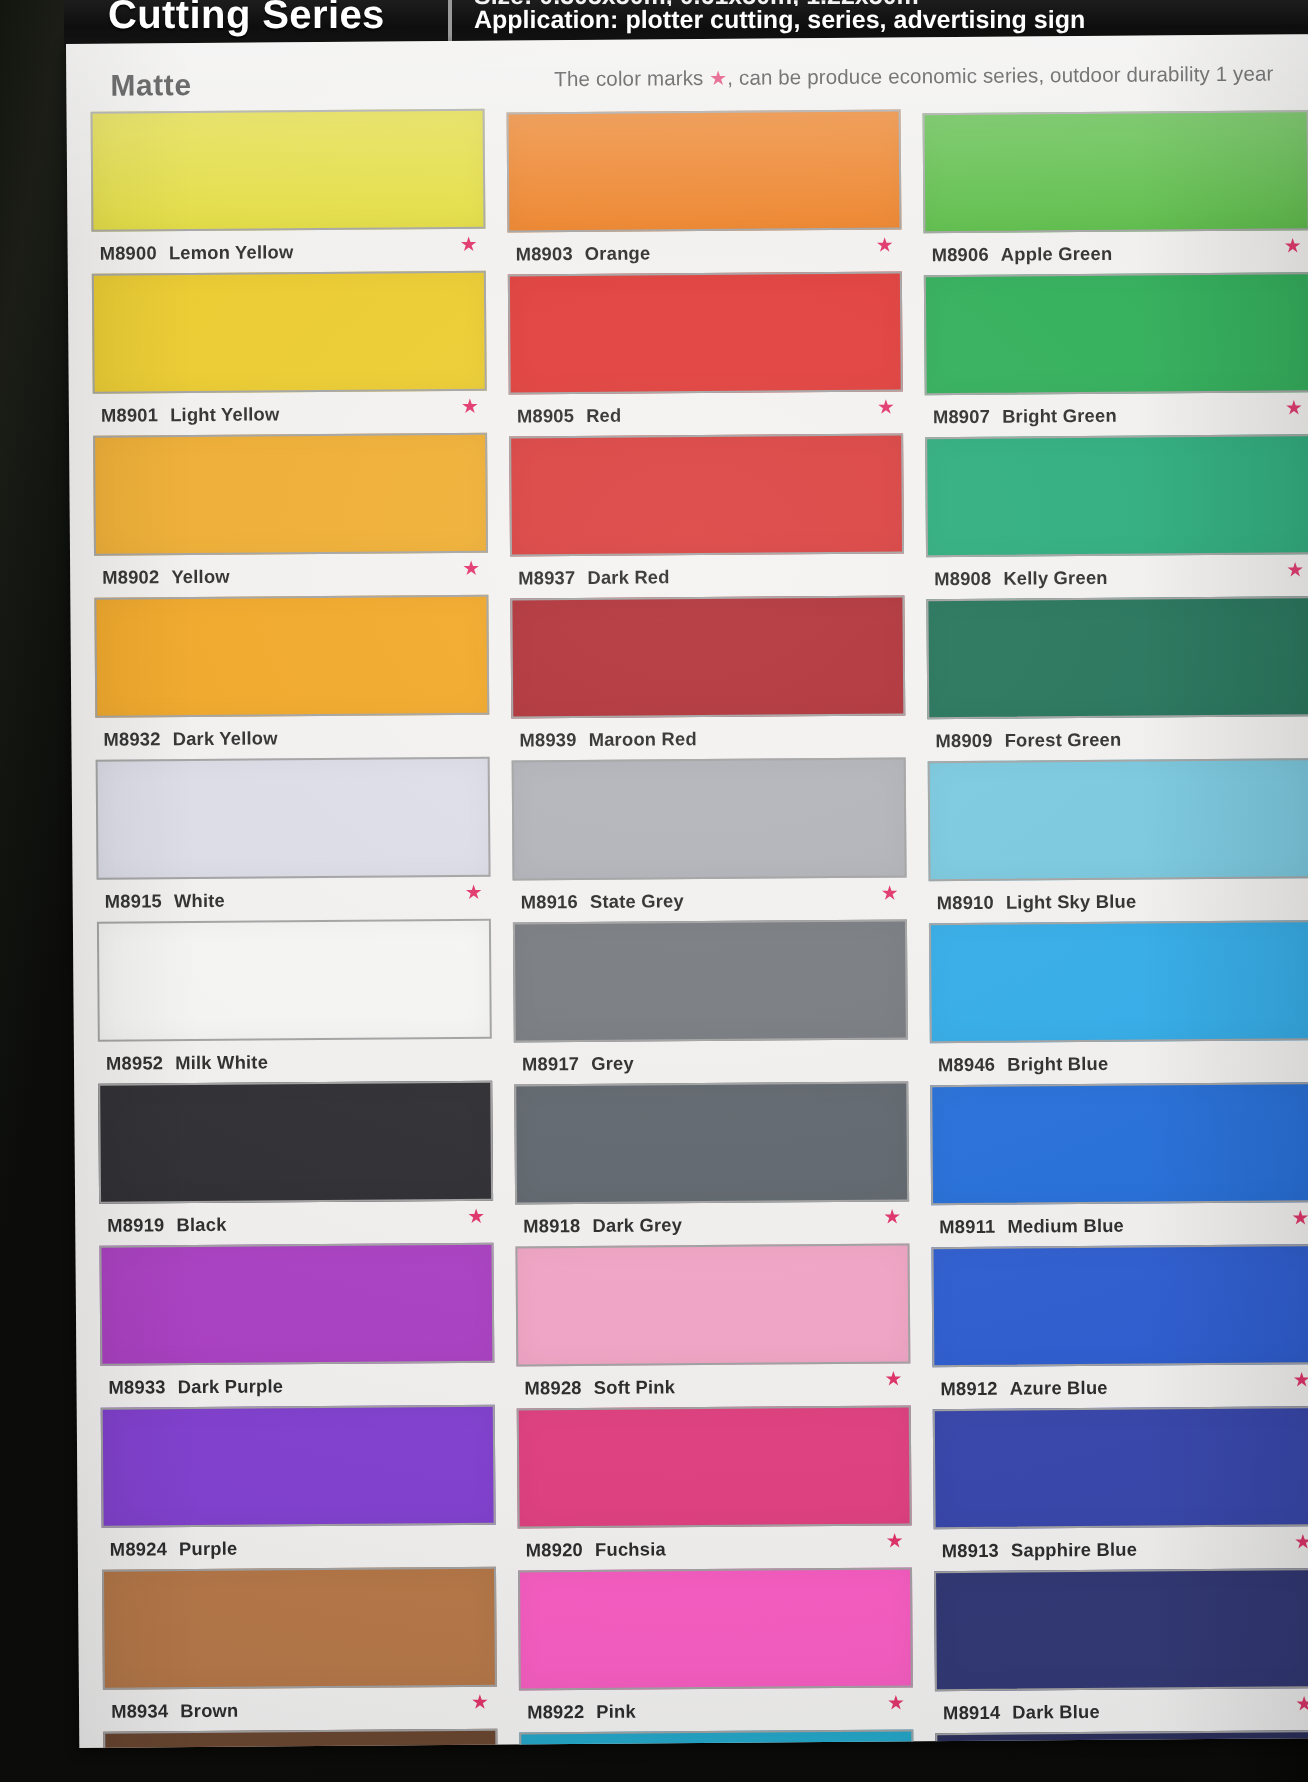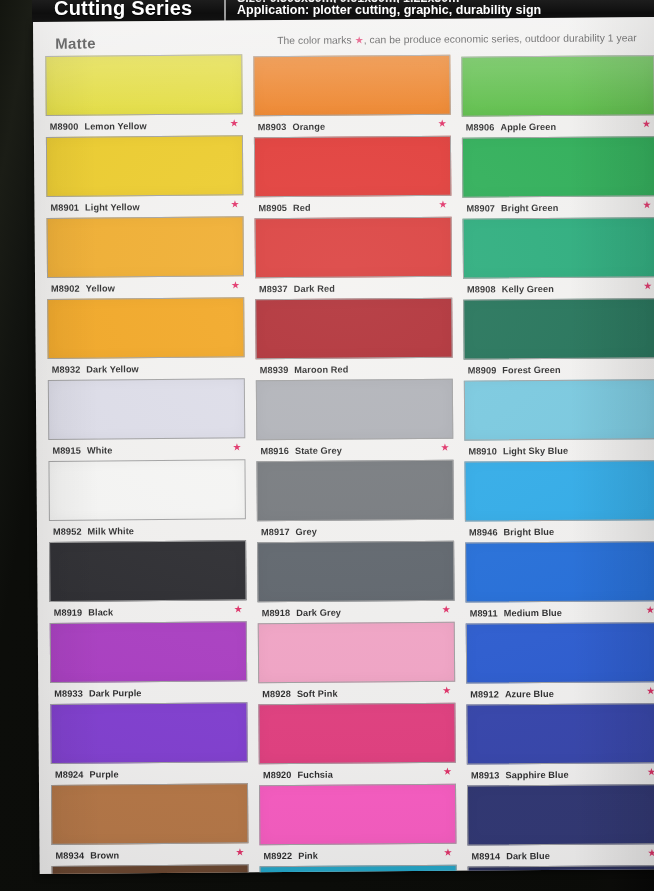--- a/index.html
+++ b/index.html
@@ -127,21 +127,21 @@
 <body>
 
 <div id="backdrop"></div>
 <div id="backdrop-right"></div>
 <div id="thumb"></div>
 
 <div id="header-band">
   <div class="hdr-title">Cutting Series</div>
   <div class="hdr-divider"></div>
   <div class="hdr-size">Size: 0.305x50m, 0.61x50m, 1.22x50m</div>
-  <div class="hdr-app">Application: plotter cutting, graphic, durability sign</div>
+  <div class="hdr-app">Application: plotter cutting, series, advertising sign</div>
 </div>
 
 <div id="card">
   <div class="card-top">
     <div class="matte-label">Matte</div>
     <div class="notice">
       <span>The color marks </span><span class="star">★</span><span>, can be produce economic series, outdoor durability 1 year</span>
     </div>
   </div>
   <div class="columns" id="columns">

